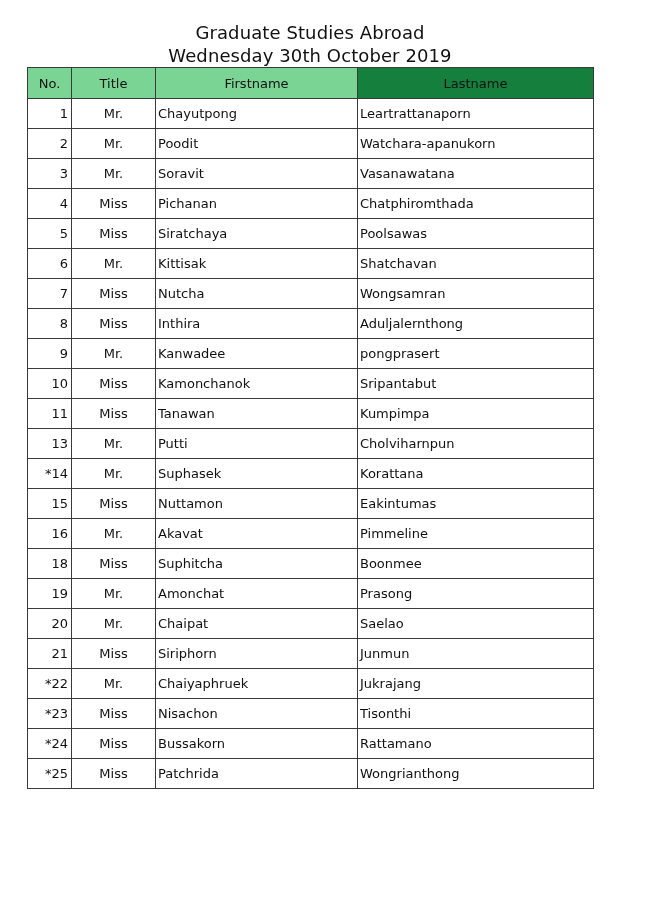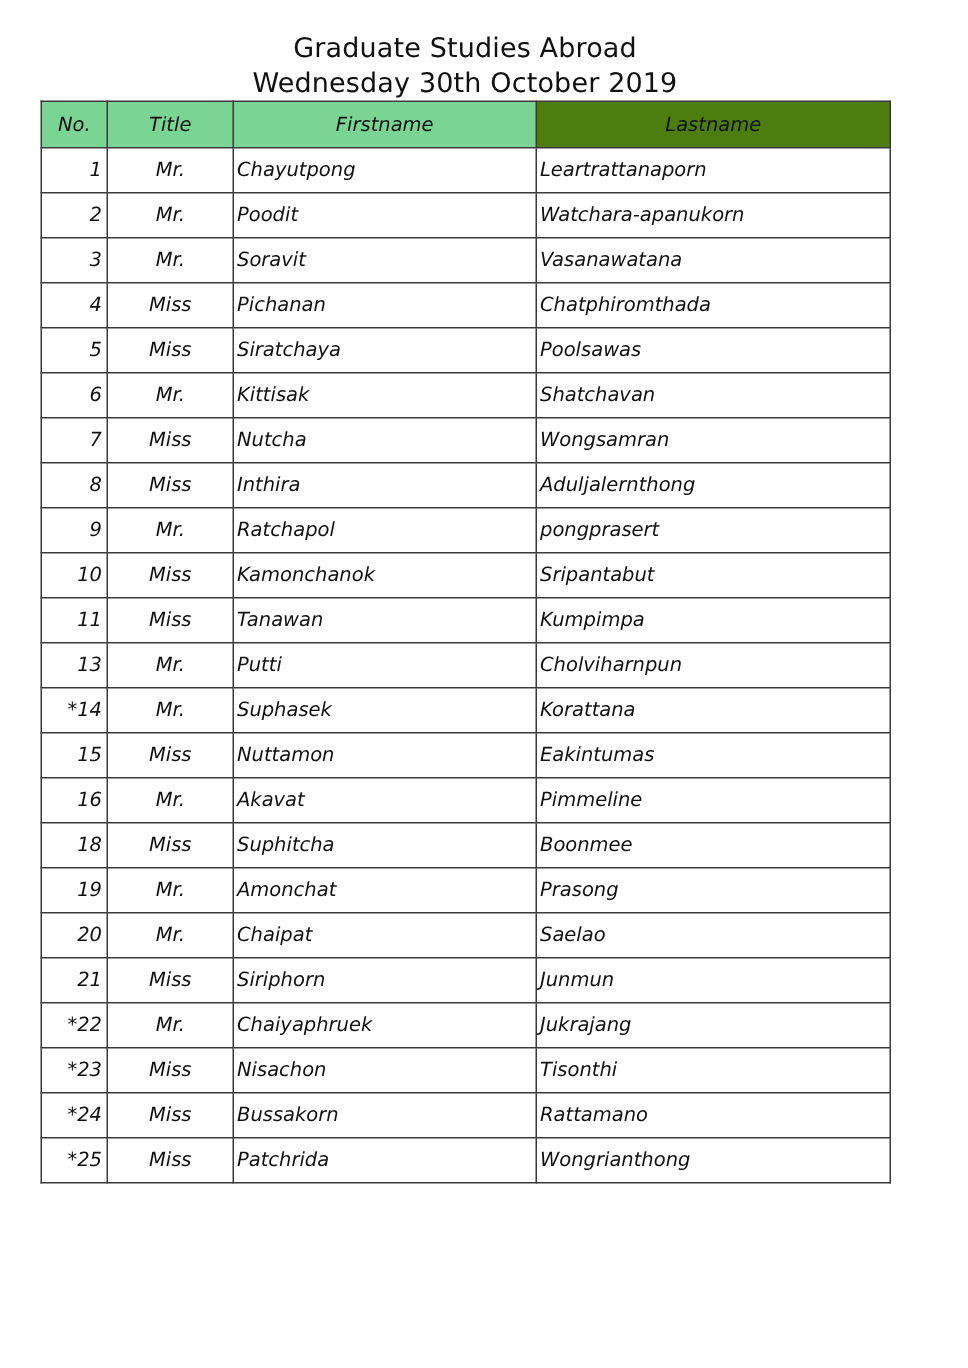--- a/index.html
+++ b/index.html
@@ -26,21 +26,20 @@
     #h1 { top: 22px; }
     #h2 { top: 45px; }
     table {
       position: absolute;
       left: 27px;
       top: 67px;
       border-collapse: collapse;
       table-layout: fixed;
       width: 566px;
       font-size: 13px;
-      font-style: italic;
     }
     col.c-no { width: 44px; }
     col.c-title { width: 84px; }
     col.c-first { width: 202px; }
     col.c-last { width: 236px; }
     th, td {
       border: 1px solid #3a3a3a;
       height: 29px;
       padding: 0;
       white-space: nowrap;
@@ -76,21 +75,21 @@
     <col class="c-no">
       <col class="c-title">
       <col class="c-first">
       <col class="c-last">
   </colgroup>
   <thead>
     <tr>
       <th style="background: rgb(122, 212, 147);">No.</th>
       <th style="background: rgb(122, 212, 147);">Title</th>
       <th style="background: rgb(122, 212, 147);">Firstname</th>
-      <th style="background: #4d7c0f;">Lastname</th>
+      <th style="background: #15803d;">Lastname</th>
     </tr>
   </thead>
   <tbody id="tbody">
       <tr>
         <td class="no">1</td>
         <td class="title">Mr.</td>
         <td class="first">Chayutpong</td>
         <td class="last">Leartrattanaporn</td>
       </tr>
       <tr>
@@ -131,21 +130,21 @@
       </tr>
       <tr>
         <td class="no">8</td>
         <td class="title">Miss</td>
         <td class="first">Inthira</td>
         <td class="last">Aduljalernthong</td>
       </tr>
       <tr>
         <td class="no">9</td>
         <td class="title">Mr.</td>
-        <td class="first">Ratchapol</td>
+        <td class="first">Kanwadee</td>
         <td class="last">pongprasert</td>
       </tr>
       <tr>
         <td class="no">10</td>
         <td class="title">Miss</td>
         <td class="first">Kamonchanok</td>
         <td class="last">Sripantabut</td>
       </tr>
       <tr>
         <td class="no">11</td>

